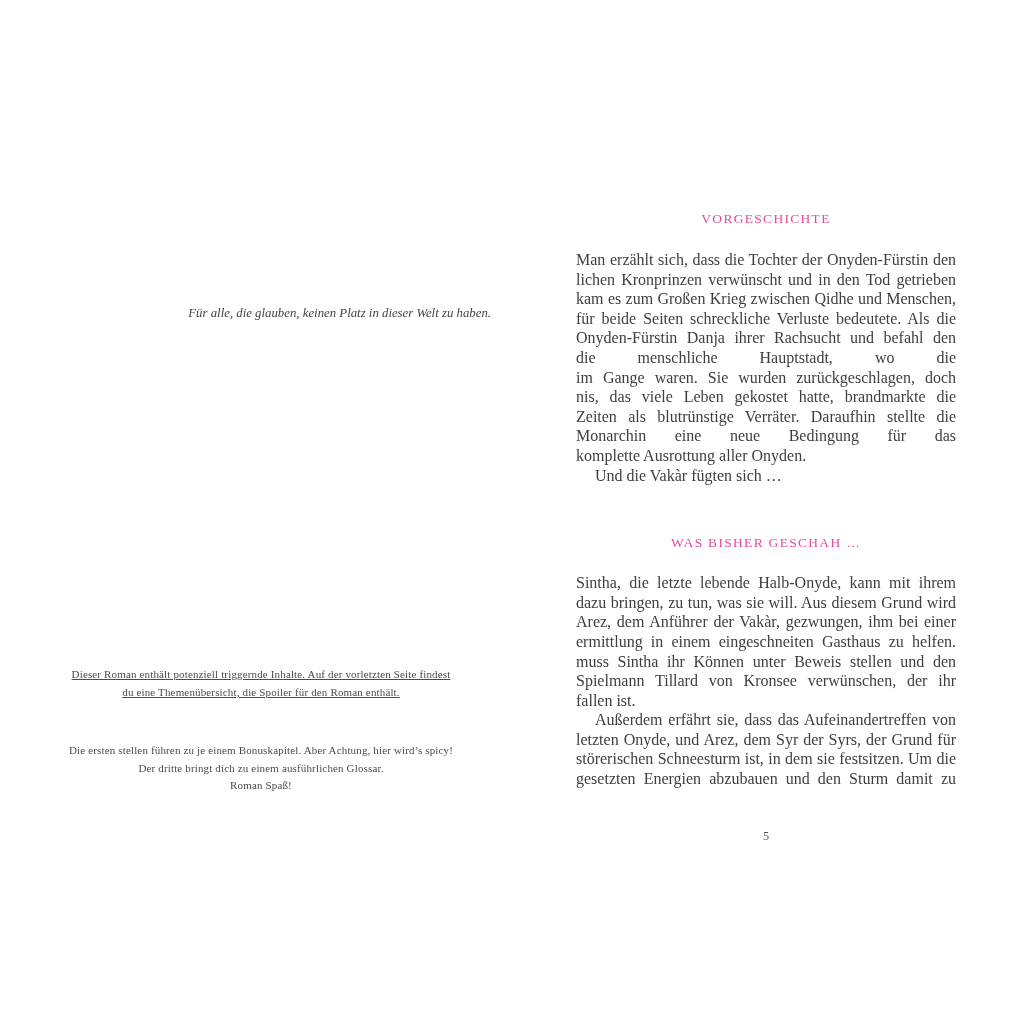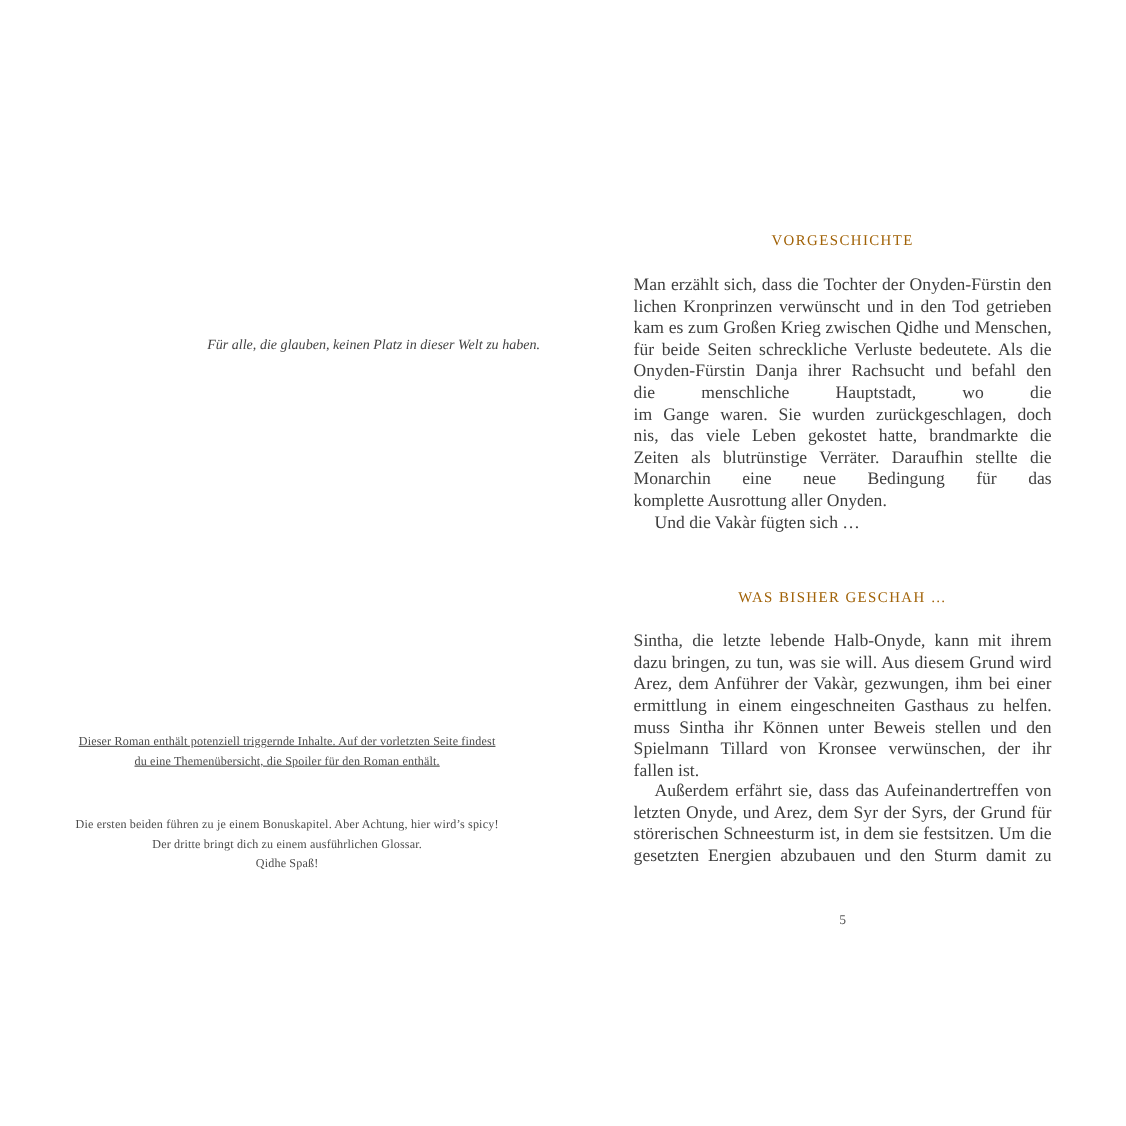--- a/index.html
+++ b/index.html
@@ -57,21 +57,21 @@
     left: 0;
     width: 380px;
   }
   .heading {
     margin: 0 0 21px 0;
     font-size: 13.5px;
     font-weight: normal;
     letter-spacing: 1.3px;
     line-height: 20px;
     text-align: center;
-    color: #a16207;
+    color: #ec4899;
   }
   .heading-2 { margin: 48px 0 20px 0; }
   .para {
     font-size: 16px;
     color: #3e3e3e;
   }
   .para .line {
     height: 19.6px;
     line-height: 19.6px;
     overflow: hidden;
@@ -101,23 +101,23 @@
 
   <div class="page page-left">
     <div class="dedication">Für alle, die glauben, keinen Platz in dieser Welt zu haben.</div>
 
     <div class="note content-warning">
         <div class="line">Dieser Roman enthält potenziell triggernde Inhalte. Auf der vorletzten Seite findest</div>
         <div class="line last">du eine Themenübersicht, die Spoiler für den Roman enthält.</div>
       </div>
 
     <div class="note qr-note">
-        <div class="line">Die ersten beiden führen zu je einem Bonuskapitel. Aber Achtung, hier wird’s spicy!</div>
+        <div class="line">Die ersten stellen führen zu je einem Bonuskapitel. Aber Achtung, hier wird’s spicy!</div>
         <div class="line">Der dritte bringt dich zu einem ausführlichen Glossar.</div>
-        <div class="line last">Qidhe Spaß!</div>
+        <div class="line last">Roman Spaß!</div>
       </div>
   </div>
 
   <div class="page page-right">
     <div class="col">
 
       <h1 class="heading">VORGESCHICHTE</h1>
 
       <div class="para justify">
           <div class="line">Man erzählt sich, dass die Tochter der Onyden-Fürstin den mensch-</div>

